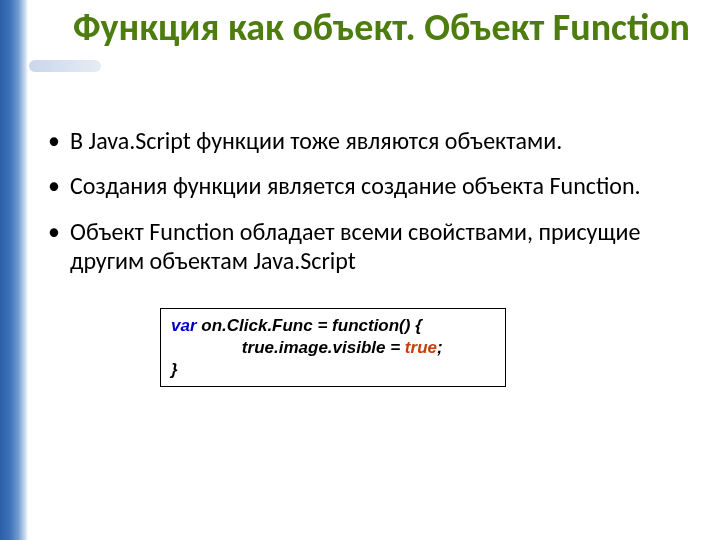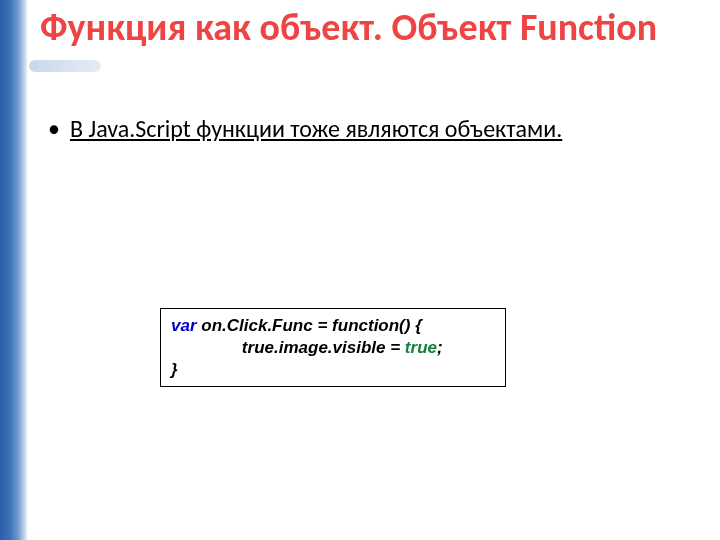--- a/index.html
+++ b/index.html
@@ -40,44 +40,43 @@
     width: 72px;
     height: 12px;
     border-radius: 6px;
     background: linear-gradient(to right, #c9d7eb 0%, #e6ecf5 100%);
   }
   .title {
     position: absolute;
     left: 40px;
     right: 30px;
     top: 6px;
-    text-align: left;
+    text-align: right;
     font-size: 38px;
     line-height: 1.12;
     font-weight: 700;
-    color: #ef4444;
+    color: #4d7c0f;
   }
   .body {
     position: absolute;
     left: 48px;
     right: 36px;
     top: 110px;
     font-size: 24px;
     line-height: 1.22;
   }
   .body ul {
     margin: 0;
     padding: 0;
     list-style: none;
   }
   .body li {
     position: relative;
     padding-left: 22px;
-    margin: 4px 0 4px 0;
-    text-decoration: underline;
+    margin: 16px 0 4px 0;
   }
   .body li::before {
     content: "•";
     position: absolute;
     left: 0;
     top: 0;
     color: #000;
   }
   .code-box {
     position: absolute;
@@ -90,35 +89,37 @@
   }
   .code-box .line {
     font-family: Arial, Helvetica, sans-serif;
     font-size: 17px;
     font-weight: 700;
     font-style: italic;
     white-space: pre;
     line-height: 1.28;
   }
   .kw { color: #0000c8; }   
-  .bool { color: #15803d; }
+  .bool { color: #c2410c; }
   .plain { color: #000; }
 </style>
 </head>
 <body>
 
 <div class="slide">
   <div class="side-stripe"></div>
   <div class="accent-bar"></div>
 
   <div class="title">Функция как объект. Объект Function</div>
 
   <div class="body">
     <ul>
       <li>В Java.Script функции тоже являются объектами.</li>
+      <li>Создания функции является создание объекта Function.</li>
+      <li>Объект Function обладает всеми свойствами, присущие другим объектам Java.Script</li>
     </ul>
   </div>
 
   <div class="code-box">
     <div class="line"><span class="kw">var</span><span class="plain"> on.Click.Func = function() {</span></div>
     <div class="line"><span class="plain">               </span><span class="plain">true.image.visible = </span><span class="bool">true</span><span class="plain">;</span></div>
     <div class="line plain">}</div>
   </div>
 </div>
 

